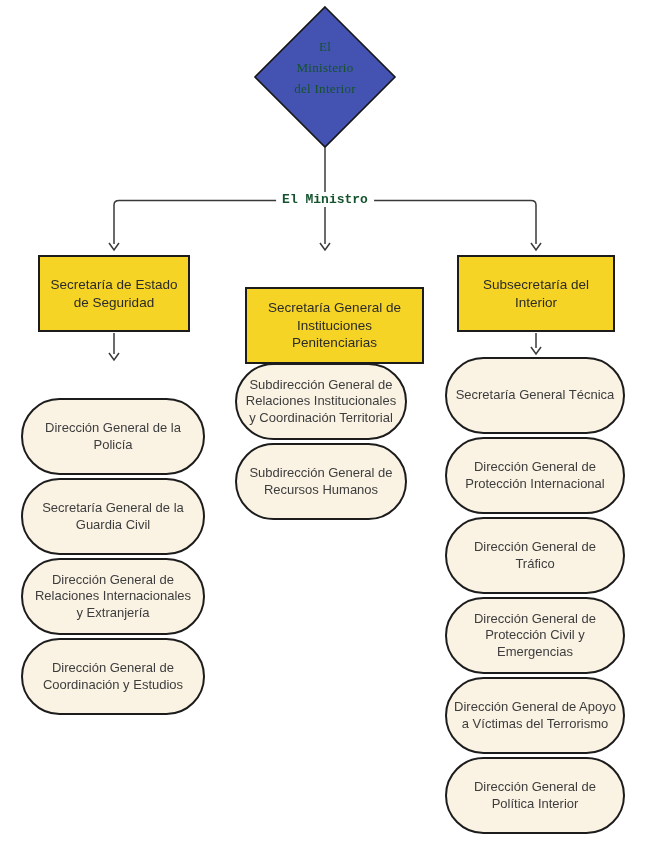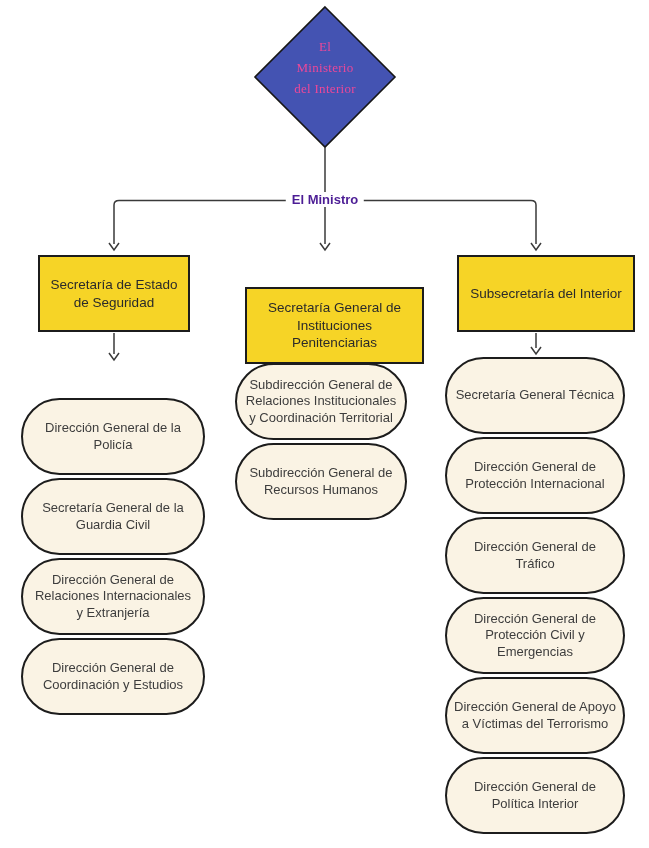--- a/index.html
+++ b/index.html
@@ -22,56 +22,57 @@
   }
   
   .diamond-text {
     position: absolute;
     left: 255px; top: 36px;
     width: 140px;
     text-align: center;
     font-family: "Liberation Serif", serif;
     font-size: 13px;
     line-height: 1.62;
-    color: #ec4899;
+    color: #14532d;
     letter-spacing: .3px;
   }
   .diamond-text span { display: block; }
   
   .minister-label {
     position: absolute;
     left: 325px; top: 192px;
     transform: translateX(-50%);
     background: #ffffff;
     padding: 0 6px;
     font-size: 13px;
     font-weight: 600;
-    color: #4c1d95;
+    color: #14532d;
     white-space: nowrap;
+    font-family: Liberation Mono, monospace;
   }
   
   .branch-box {
     position: absolute;
     top: 255px;
     height: 77px;
     background: #f6d426;
     border: 2px solid #1c1c1c;
     box-sizing: border-box;
     display: flex;
     align-items: center;
     justify-content: center;
     text-align: center;
     font-size: 13.5px;
     line-height: 1.3;
     color: #2a2a2a;
     padding: 0 8px;
   }
   .branch-left   { left: 38px;  width: 152px; }
   .branch-middle { left: 245px; width: 179px; margin-top: 32px; }
-  .branch-right  { left: 457px; width: 178px; }
+  .branch-right  { left: 457px; width: 158px; }
   
   .col {
     position: absolute;
     display: flex;
     flex-direction: column;
     gap: 3px;
   }
   .col-left   { left: 21px;  top: 363px; width: 184px; margin-top: 35px; }
   .col-middle { left: 235px; top: 363px; width: 172px; }
   .col-right  { left: 445px; top: 357px; width: 180px; }

